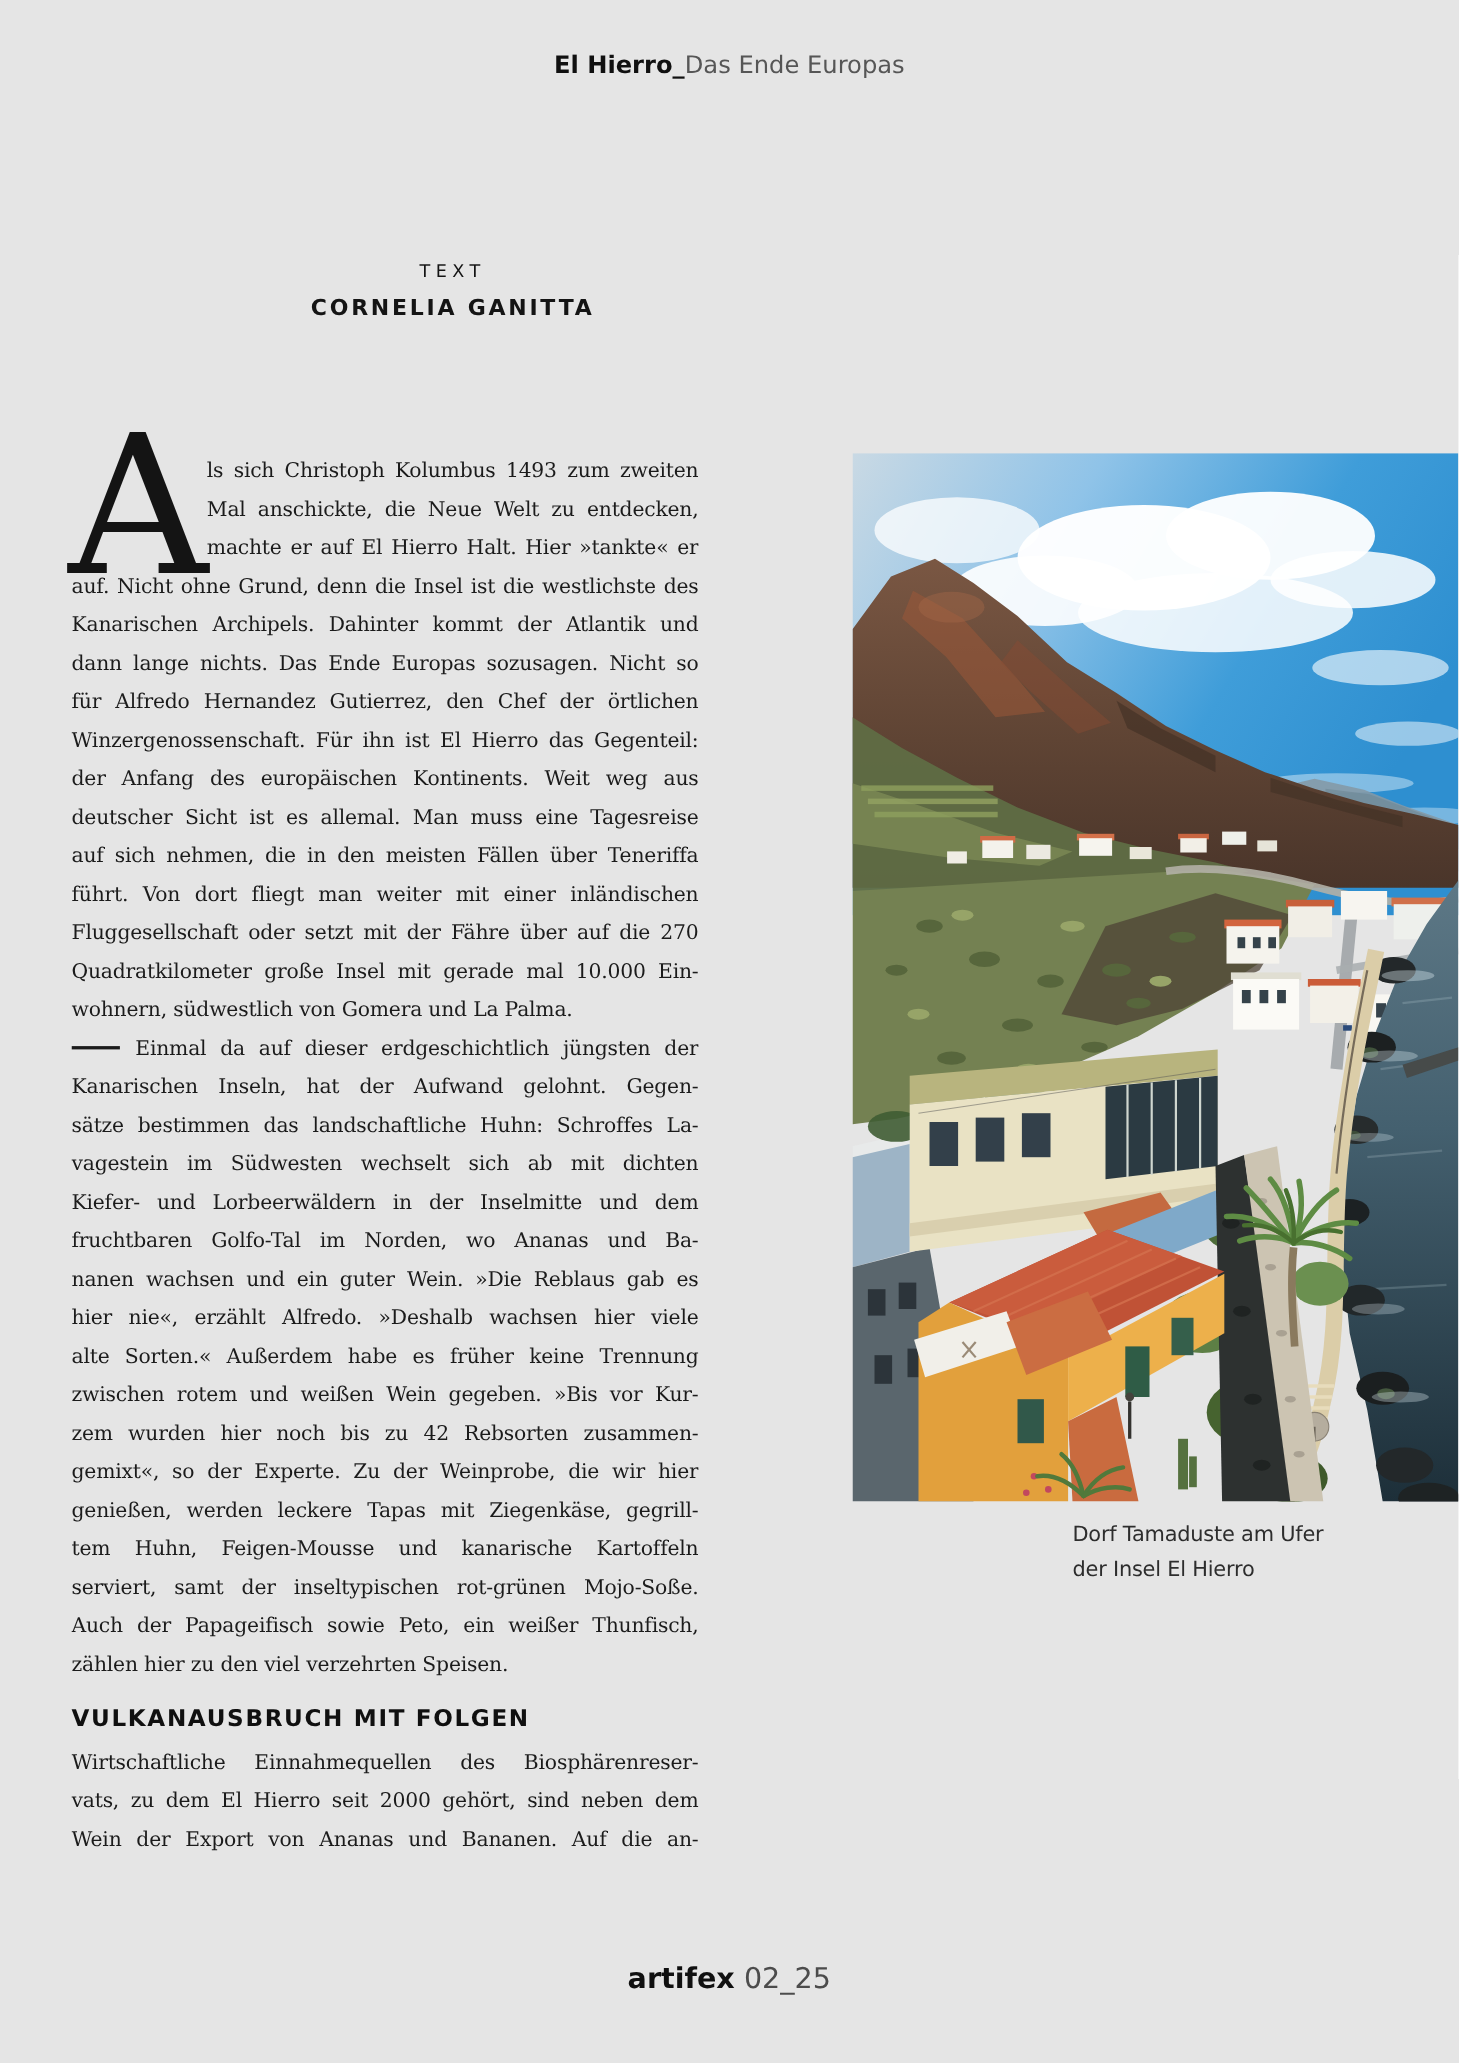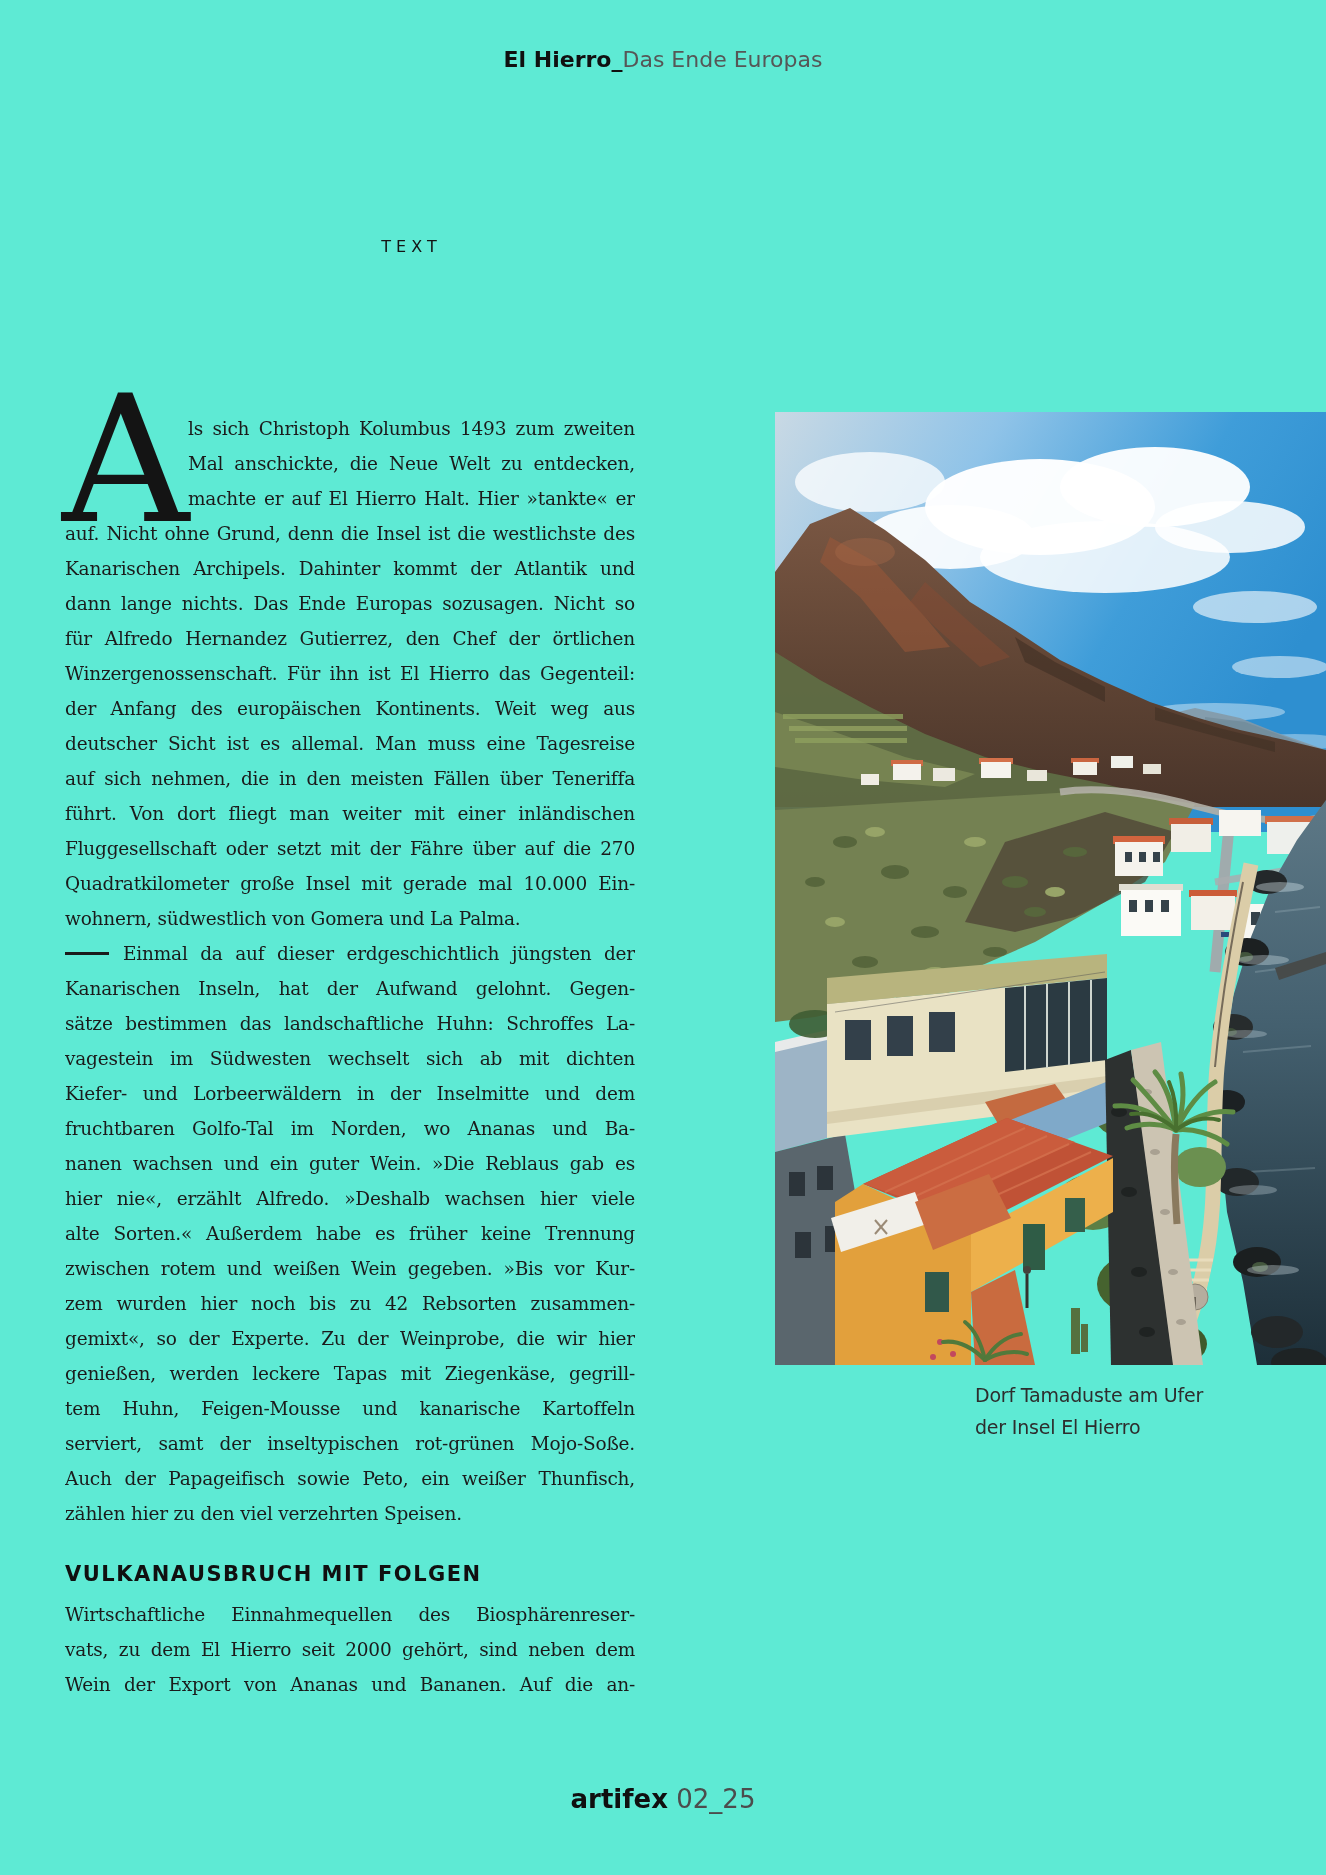--- a/index.html
+++ b/index.html
@@ -1,17 +1,17 @@
 <!DOCTYPE html>
 <html lang="de"><head>
 <meta charset="utf-8">
 <title>El Hierro – Das Ende Europas</title>
 <style>
   html,body{margin:0;padding:0;background:#ffffff;}
-  .page{position:relative;width:1326px;height:1875px;background:#5eead4;overflow:hidden;
+  .page{position:relative;width:1326px;height:1875px;background:#e5e5e5;overflow:hidden;
         font-family:"DejaVu Serif",serif;}
 
   
   .runhead{position:absolute;top:47px;left:0;right:0;text-align:center;
            font-family:"DejaVu Sans",sans-serif;font-size:22px;line-height:26px;}
   .runhead .bold{font-weight:bold;color:#101010;}
   .runhead .rest{color:#565656;}
 
   
   .byline{position:absolute;left:188px;width:447px;top:237px;text-align:center;
@@ -26,21 +26,21 @@
   .jline.last{text-align-last:left;}
   .cline{height:32px;overflow:hidden;}
 
   .dropcap-box{float:left;width:123px;height:101px;position:relative;}
   .dropcap{position:absolute;left:-3px;bottom:-37px;font-size:176px;line-height:1;
            font-family:"DejaVu Serif",serif;color:#141414;}
 
   .pdash{display:inline-block;width:44px;height:3px;background:#1b1b1b;
          vertical-align:middle;margin:-4px 14px 0 0;}
 
-  .subhead{margin-top:28px;font-family:"DejaVu Sans",sans-serif;font-weight:bold;
+  .subhead{margin-top:16px;font-family:"DejaVu Sans",sans-serif;font-weight:bold;
            font-size:21px;letter-spacing:1.5px;color:#101010;line-height:30px;}
   .p3{margin-top:8px;}
 
   
   .photo{position:absolute;left:775px;top:412px;width:551px;height:953px;}
   .photo svg{display:block;width:551px;height:953px;}
 
   .caption{position:absolute;left:975px;top:1379px;width:300px;
            font-family:"DejaVu Sans",sans-serif;font-weight:normal;font-size:19px;
            line-height:32px;color:#2d2d2d;letter-spacing:-0.2px;}
@@ -55,20 +55,21 @@
 <body>
 
 <div class="page">
 
   <div class="runhead">
     <span class="bold">El Hierro_</span><span class="rest">Das Ende Europas</span>
   </div>
 
   <div class="byline">
     <div class="label">TEXT</div>
+    <div class="author">CORNELIA GANITTA</div>
   </div>
 
   <div class="column">
     <div>
       <div class="dropcap-box">
         <span class="dropcap">A</span>
       </div>
     <div class="jline">ls sich Christoph Kolumbus 1493 zum zweiten</div>
         <div class="jline">Mal anschickte, die Neue Welt zu entdecken,</div>
         <div class="jline">machte er auf El Hierro Halt. Hier »tankte« er</div>

